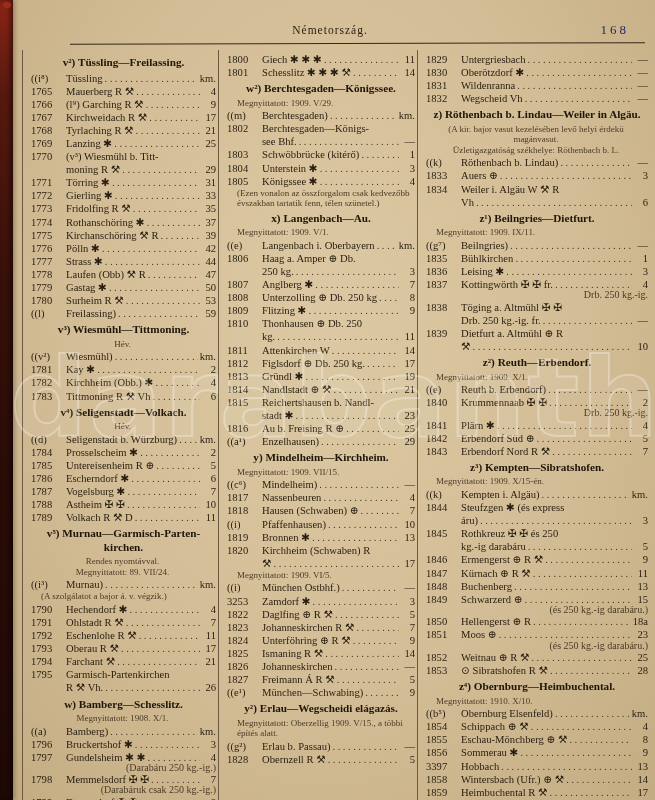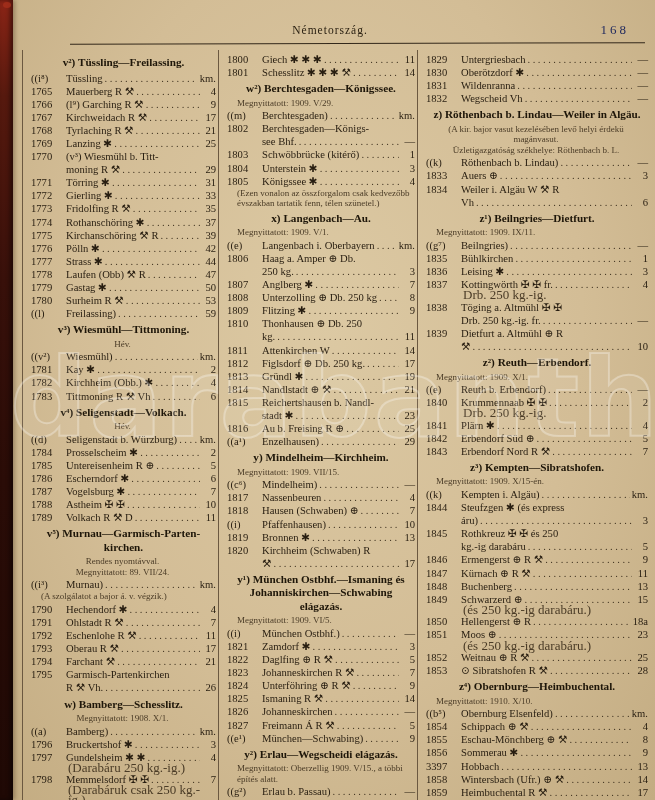--- a/index.html
+++ b/index.html
@@ -29,21 +29,21 @@
   .note{font-size:9px;line-height:10.5px;color:#4a3b26;margin:0 2px 1px 10px;white-space:pre-line;}
   .note.center{text-align:center;margin-left:0;}
   .row{display:flex;font-size:10.6px;line-height:13.1px;}
   .num{width:35px;flex-shrink:0;white-space:nowrap;}
   .rbody{flex:1;min-width:0;}
   .rline{display:flex;align-items:baseline;}
   .txt{white-space:nowrap;}
   .dots{flex:1;overflow:hidden;white-space:nowrap;letter-spacing:2.5px;color:#3c2f1d;margin:0 2px;}
   .dots::after{content:"..................................................";}
   .km{flex-shrink:0;text-align:right;min-width:14px;white-space:nowrap;}
-  .sub{font-size:13px;line-height:9.5px;color:#4a3b26;margin:-1px 0 1px 2px;}
+  .sub{font-size:10px;line-height:9.5px;color:#4a3b26;margin:-1px 0 1px 2px;text-align:right;}
 </style>
 </head>
 <body>
 
 <div class="page">
   <div class="binding">
     <span class="corner-mark"></span>
   </div>
   <div class="header">
     <span class="title">Németország.</span>
@@ -849,37 +849,36 @@
             </span>
 
   <span class="rline">
               <span class="txt">⚒</span>
               <span class="dots"></span>
               <span class="km">17</span>
             </span>
 </span>
   </div>
 
-  <div class="heading">y¹) München Ostbhf.—Ismaning és Johanniskirchen—Schwabing elágazás.</div>
 
   <div class="note">Megnyittatott: 1909. VI/5.</div>
 
   <div class="row">
     <span class="num">((i)</span>
     <span class="rbody">
   <span class="rline">
               <span class="txt">München Ostbhf.)</span>
               <span class="dots"></span>
               <span class="km">—</span>
             </span>
 </span>
   </div>
 
   <div class="row">
-    <span class="num">1821</span>
+    <span class="num">3253</span>
     <span class="rbody">
   <span class="rline">
               <span class="txt">Zamdorf ✱</span>
               <span class="dots"></span>
               <span class="km">3</span>
             </span>
 </span>
   </div>
 
   <div class="row">

